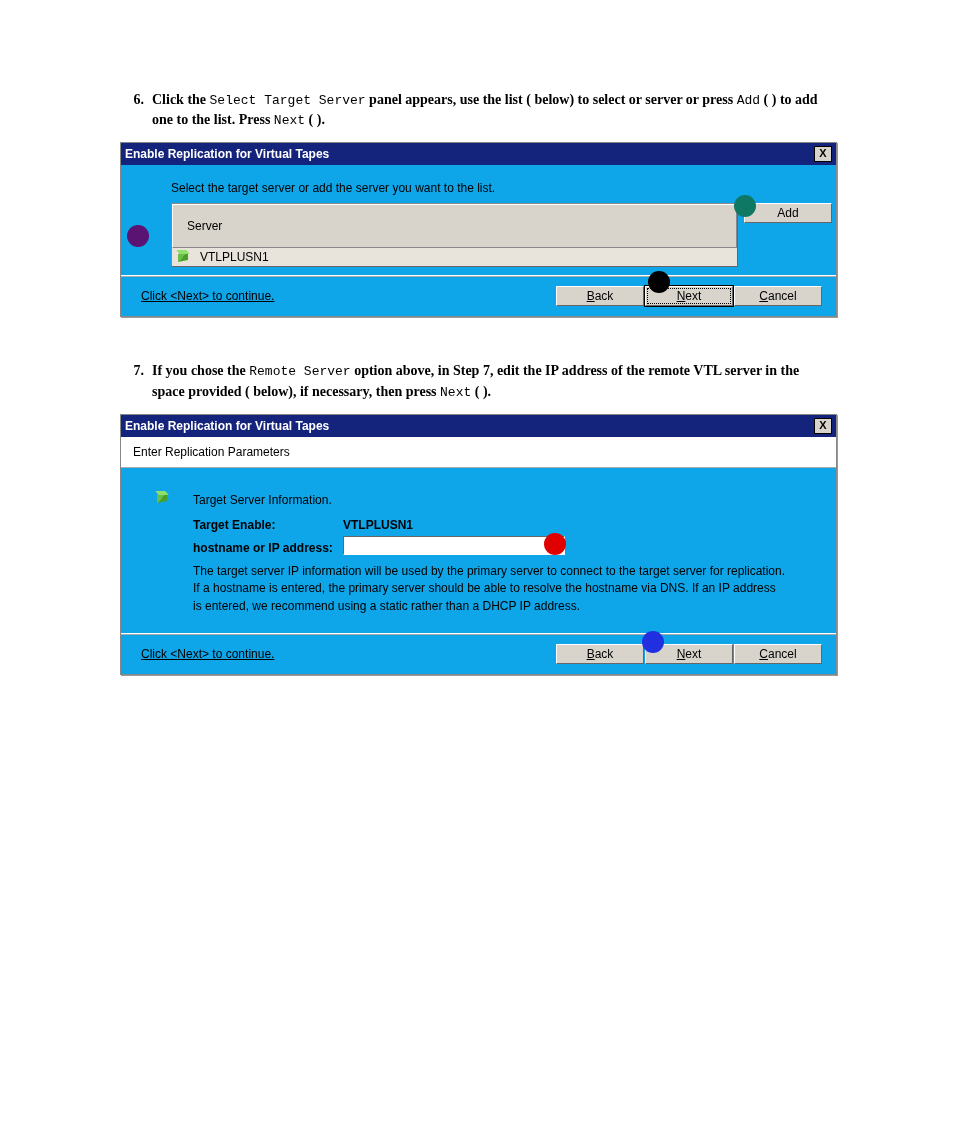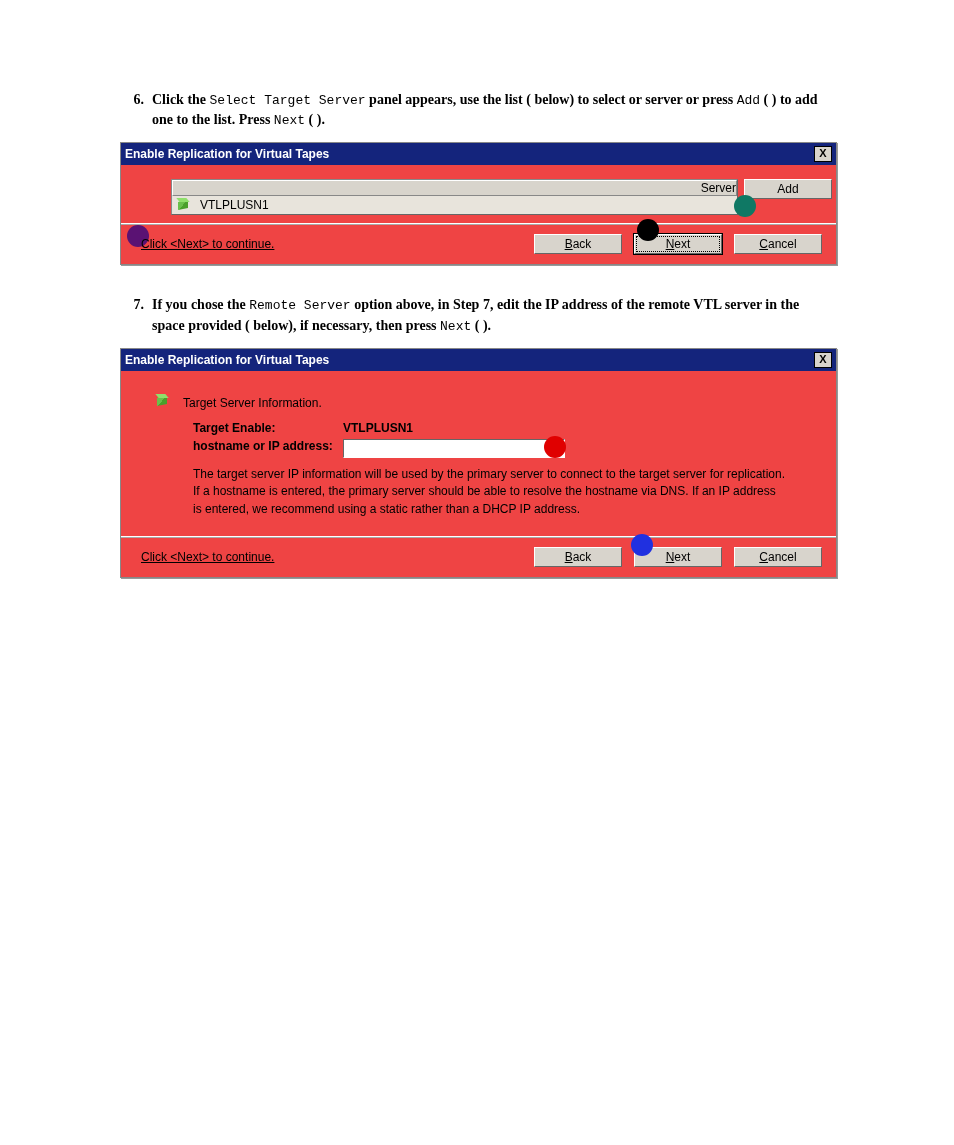--- a/index.html
+++ b/index.html
@@ -28,23 +28,23 @@
     padding-right: 8px;
     font-weight: bold;
   }
   .step-body {
     flex: 1;
   }
   .step-body .bold { font-weight: bold; }
   .step-body .mono { font-family: "Courier New", monospace; font-size: 13px; }
   .dialog {
     border: 1px solid #888;
-    margin: 10px 0 30px 0;
+    margin: 10px 0 44px 0;
     width: 715px;
-    background: #ef4444;
+    background: #0ea5e9;
     box-shadow: 1px 1px 0 #999;
   }
   .titlebar {
     background: #14247c;
     color: #fff;
     font-weight: bold;
     font-size: 12px;
     padding: 3px 4px;
     display: flex;
     justify-content: space-between;
@@ -84,22 +84,22 @@
     border: 1px solid #888;
     background: #fff;
     border-right: 1px solid #666;
     border-bottom: 1px solid #666;
   }
   .server-table .hdr {
     background: #d8d4cc;
     border: 1px solid #fff;
     border-right: 1px solid #888;
     border-bottom: 1px solid #888;
-    text-align: right;
-    padding: 0;
+    text-align: left;
+    padding: 14px;
     font-size: 12px;
   }
   .server-table .row {
     display: flex;
     align-items: center;
     padding: 1px 4px;
     font-size: 12px;
   }
   .server-table .row.sel { background: #e8e4dc; }
   .cube-icon {
@@ -152,35 +152,36 @@
     display: flex;
     align-items: center;
     position: relative;
   }
   .footer .hint {
     flex: 1;
     font-size: 12px;
     padding-left: 6px;
     text-decoration: underline;
   }
-  .footer .btns { display: flex; gap: 12px; }
+  .footer .btns { display: flex; gap: 1px; }
   .dot {
     position: absolute;
     width: 22px; height: 22px;
     border-radius: 50%;
   }
   .dot.teal   { background: #0f7864; }
   .dot.purple { background: #5a1273; }
   .dot.black  { background: #000; }
   .dot.red    { background: #e00000; }
   .dot.blue   { background: #2030e0; }
   
   .info-row {
     display: flex;
     align-items: center;
+    gap: 10px;
     padding: 8px 0 6px 16px;
     font-size: 12px;
   }
   .info-block {
     margin: 0 32px 10px 54px;
     font-size: 12px;
   }
   .info-block .line {
     display: flex;
     padding: 2px 0;
@@ -214,20 +215,21 @@
       <span class="bold">Click the </span><span class="mono">Select Target Server</span><span class="bold"> panel appears, use the list (   below) to select or server or press </span><span class="mono">Add</span><span class="bold"> (  ) to add one to the list. Press </span><span class="mono">Next</span><span class="bold"> (  ).</span>
     </div>
   </div>
 
   <div class="dialog" style="position:relative;">
     <div class="titlebar">
       <span>Enable Replication for Virtual Tapes</span>
       <span class="closebox">X</span>
     </div>
     <div class="panel">
+      <div class="instruction">Select the target server or add the server you want to the list.</div>
       <div class="server-box">
         <div class="server-table">
           <div class="hdr">Server</div>
           <div class="row sel">
             <span class="cube-icon"></span>
             <span>VTLPLUSN1</span>
           </div>
         </div>
         <div class="add-col">
           <div class="win-btn">Add</div>
@@ -255,31 +257,32 @@
     <div class="step-body">
       <span class="bold">If you chose the </span><span class="mono">Remote Server</span><span class="bold"> option above, in Step 7, edit the IP address of the remote VTL server in the space provided (   below), if necessary, then press </span><span class="mono">Next</span><span class="bold"> (  ).</span>
     </div>
   </div>
 
   <div class="dialog">
     <div class="titlebar">
       <span>Enable Replication for Virtual Tapes</span>
       <span class="closebox">X</span>
     </div>
+    <div class="whitebar">Enter Replication Parameters</div>
     <div class="panel">
       <div class="info-row">
         <span class="cube-icon" style="width:20px;height:20px;"></span>
         <span>Target Server Information.</span>
       </div>
       <div class="info-block">
         <div class="line">
           <span class="lbl">Target Enable:</span>
           <span class="val">VTLPLUSN1</span>
         </div>
-        <div class="line" style="align-items:flex-start;">
+        <div class="line" style="align-items:flex-end;">
           <span class="lbl">hostname or IP address:</span>
           <span class="ipbox">
             <span class="dot red" style="top:-4px; right:-2px;"></span>
           </span>
         </div>
         <div class="desc">The target server IP information will be used by the primary server to connect to the target server for replication. If a hostname is entered, the primary server should be able to resolve the hostname via DNS. If an IP address is entered, we recommend using a static rather than a DHCP IP address.</div>
       </div>
     </div>
     <div class="footer">
       <div class="hint">Click &lt;Next&gt; to continue.</div>

